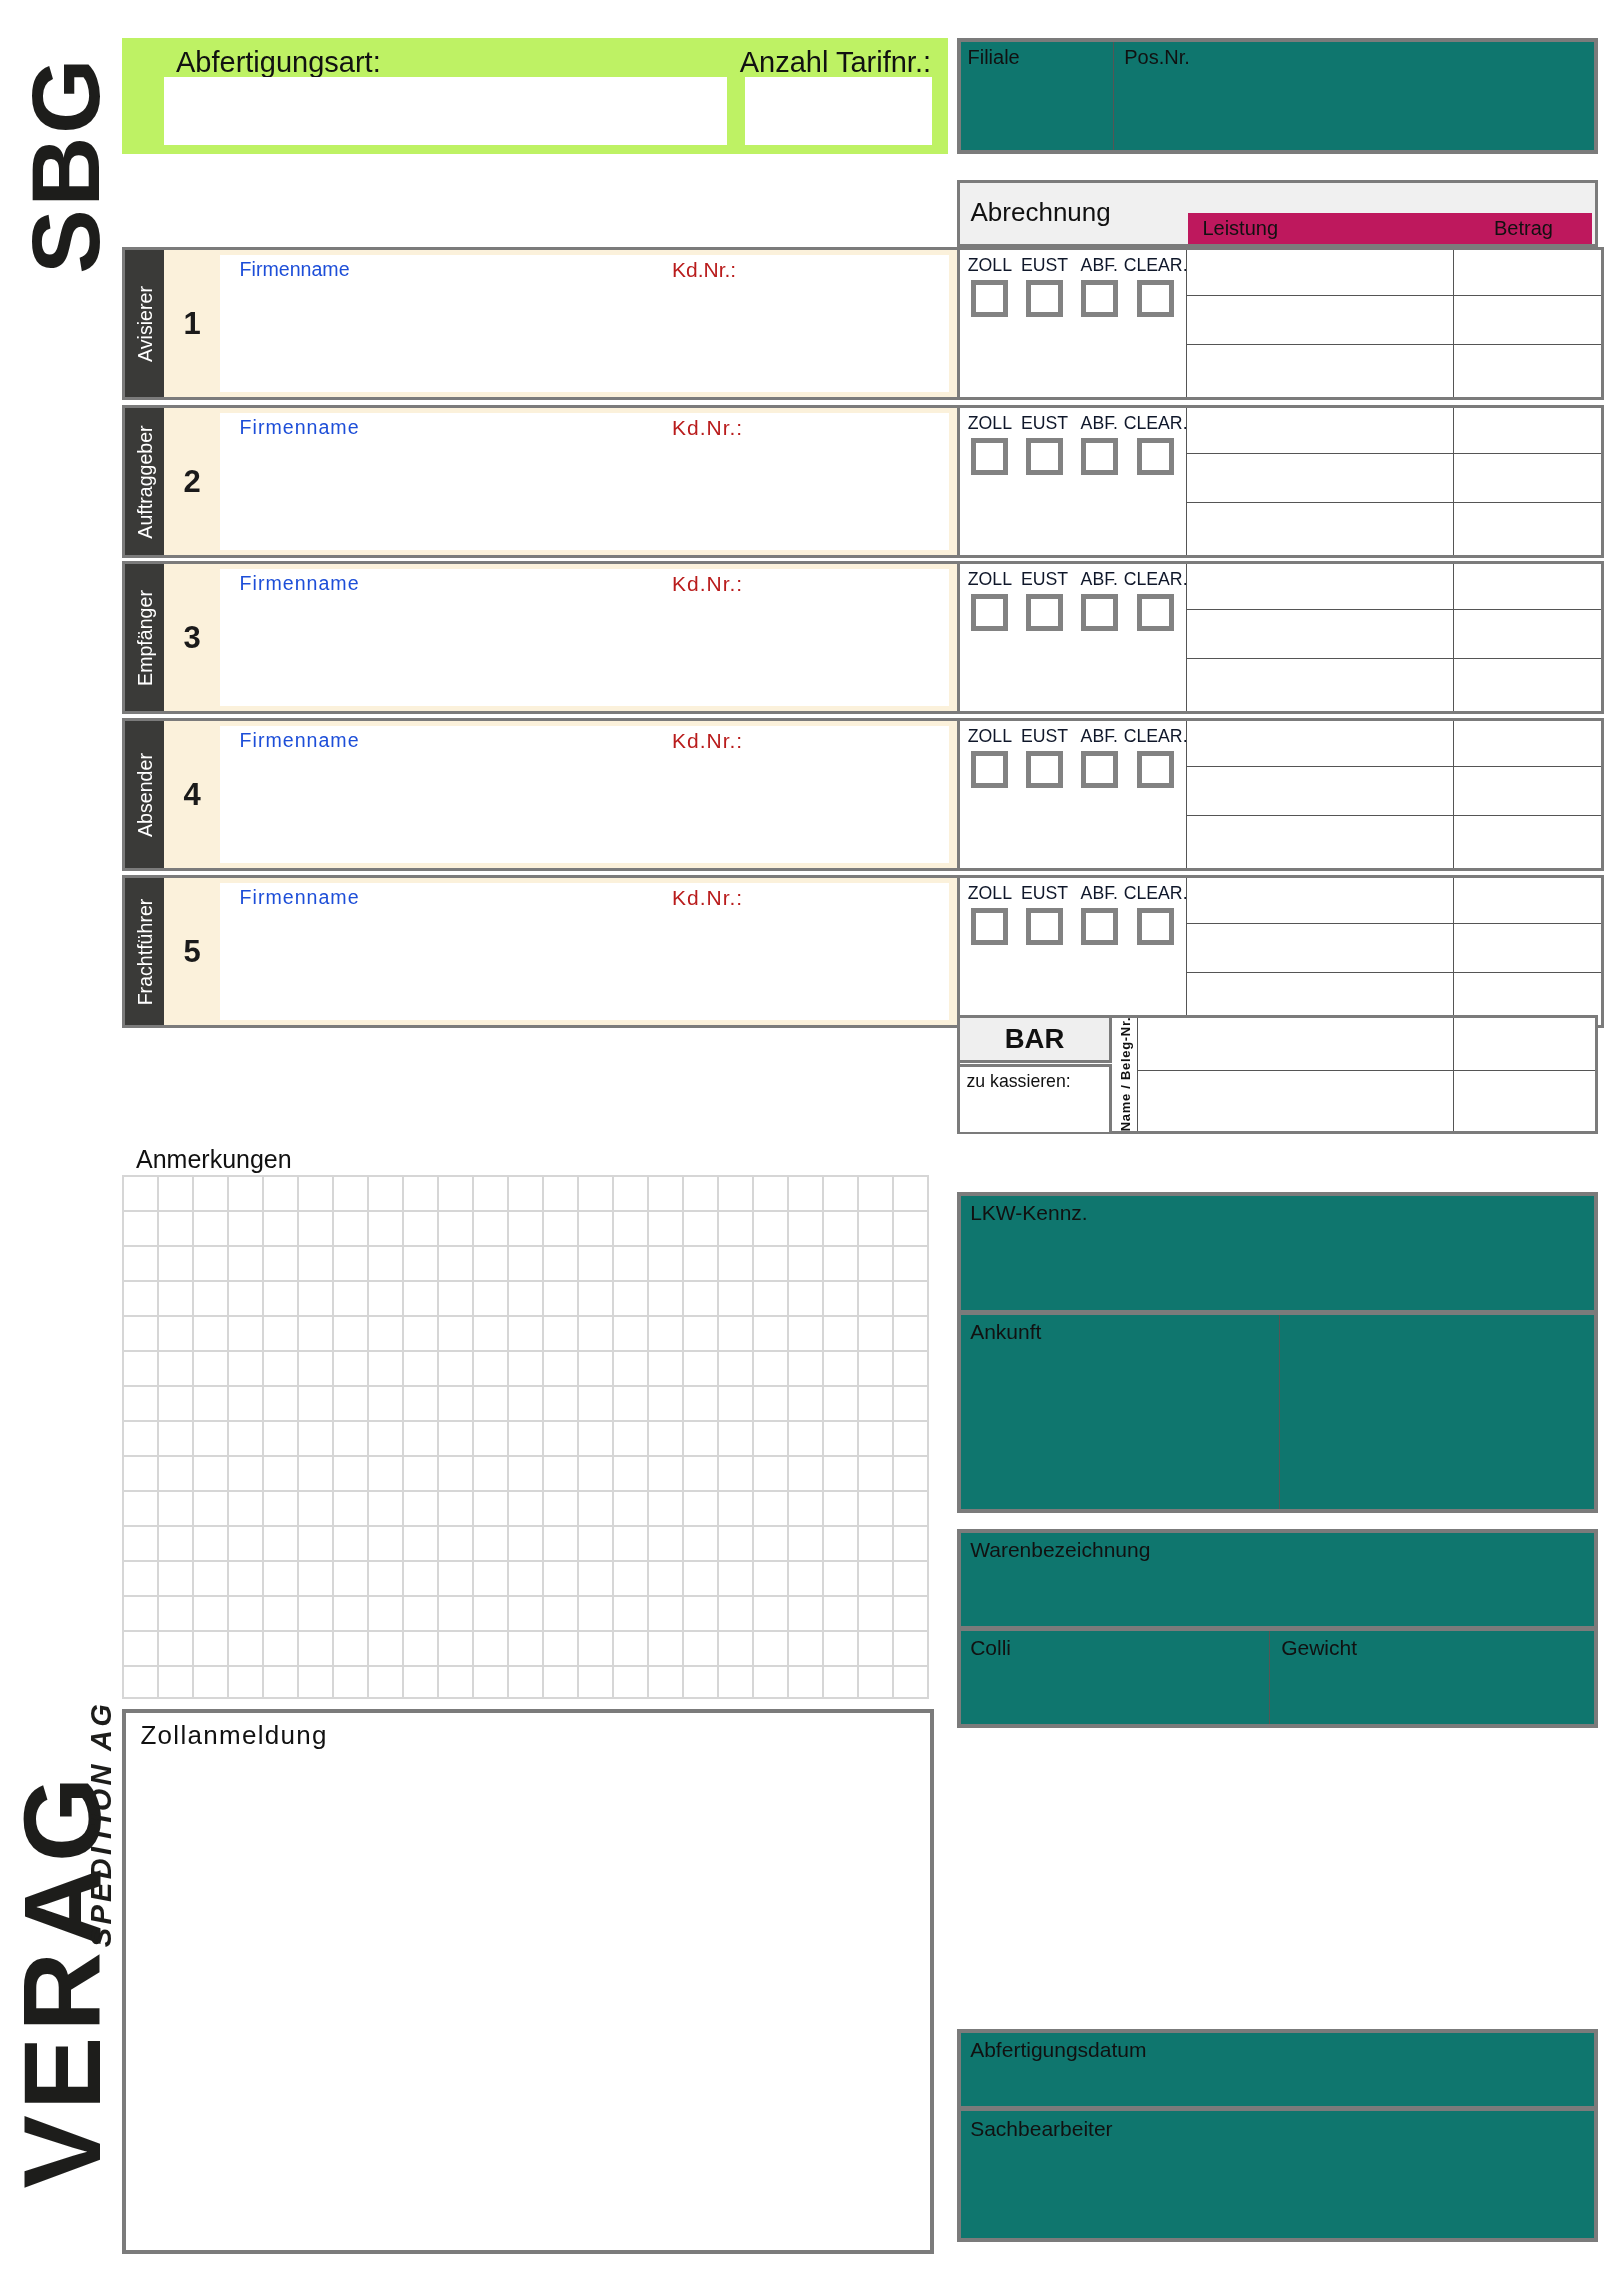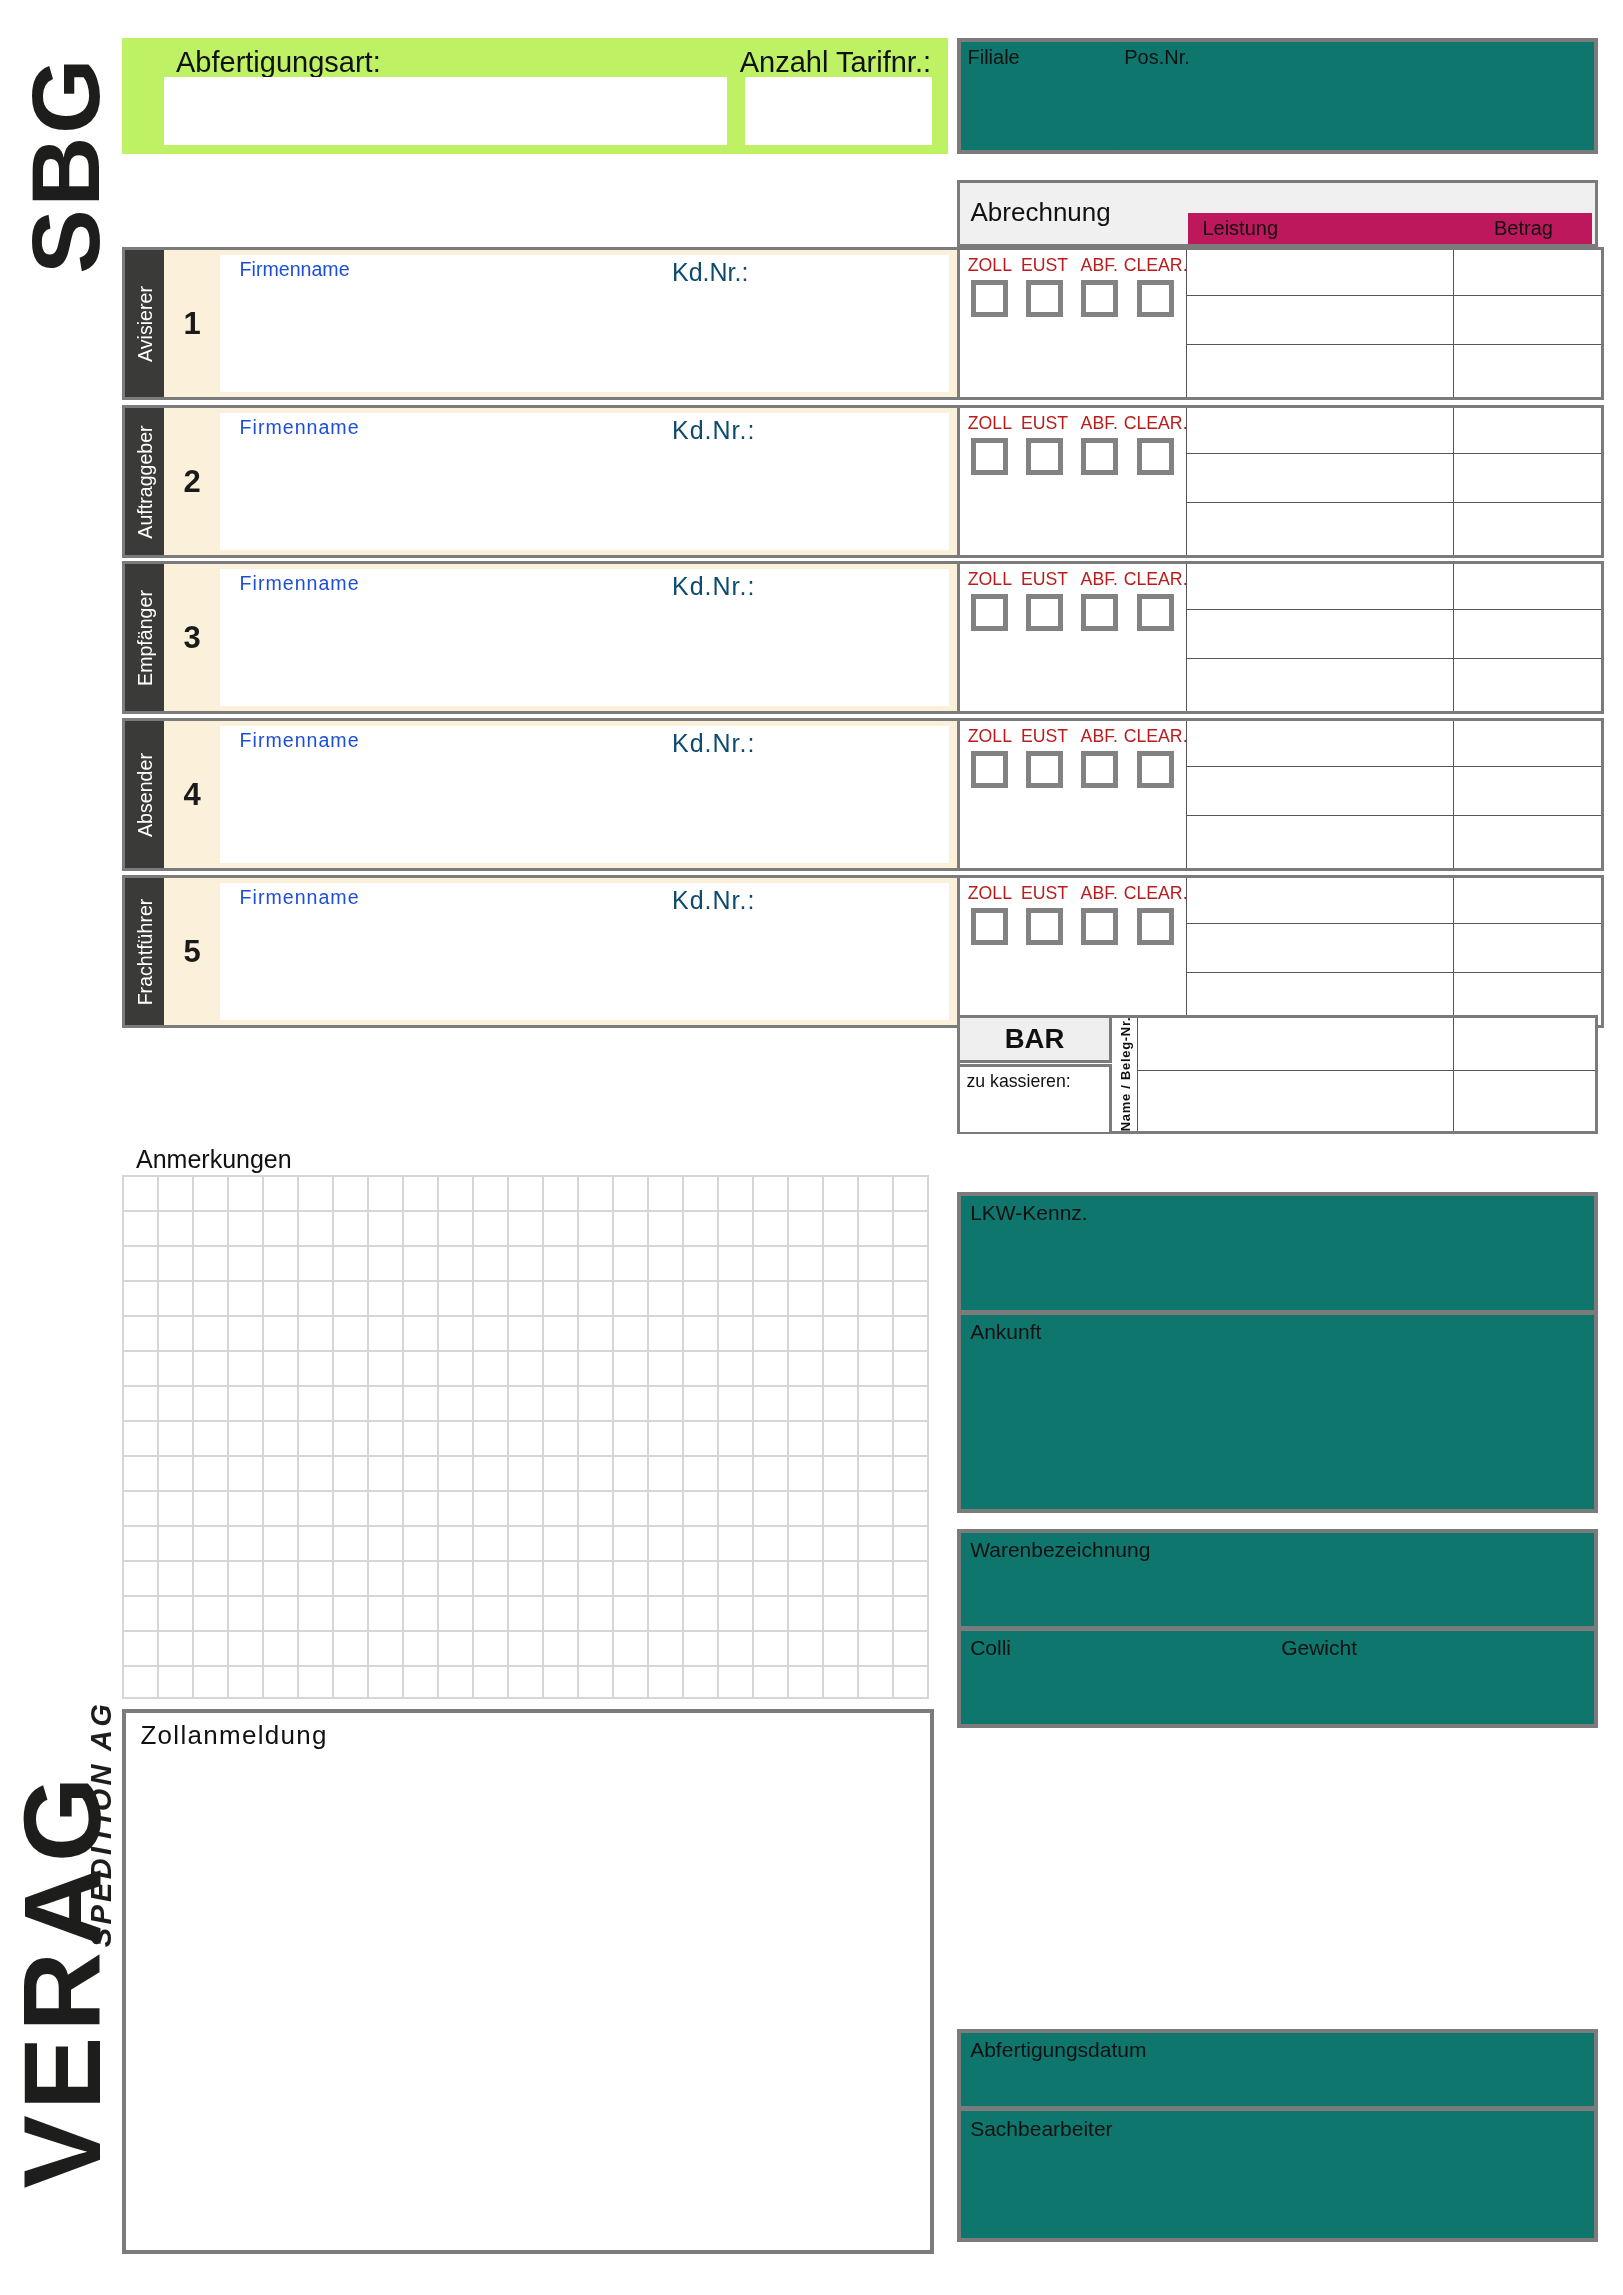--- a/index.html
+++ b/index.html
@@ -35,32 +35,32 @@
   .hcell{position:absolute;bottom:0;height:31px;background:#be185d;font-size:20px;color:#111;display:flex;align-items:center;}
 
   
   .prow{position:absolute;left:122px;width:832px;height:147px;border:3.9px solid #7b7b7b;background:#fbf1db;display:flex;}
   .rolestrip{width:39px;background:#3a3a38;position:relative;flex:none;}
   .rolestrip .vtext{color:#fff;font-size:19.6px;}
   .numcol{width:56px;flex:none;display:flex;align-items:center;justify-content:center;
           font-size:31px;font-weight:bold;color:#1a1a1a;}
   .pcontent{flex:1;background:#ffffff;margin:4.6px 7.9px 4.6px 0;position:relative;}
   .flab{position:absolute;left:19.6px;top:3.9px;font-size:19.6px;color:#1d4ed8;}
-  .klab{position:absolute;left:452px;top:3.9px;font-size:25px;color:#0c4a6e;text-align:right;}
+  .klab{position:absolute;left:452px;top:3.9px;font-size:21px;color:#b91c1c;text-align:right;}
   .wide{letter-spacing:1px;}
 
   
   .sec{position:absolute;left:957px;width:641px;height:147px;border:3.9px solid #7b7b7b;background:#fff;}
   .sec .vline1{left:226px;top:0;bottom:0;}
   .sec .vline2{left:493px;top:0;bottom:0;}
   .sec .hline1{top:45px;left:226px;right:0;}
   .sec .hline2{top:94px;left:226px;right:0;}
   .cbrow{position:absolute;left:2.6px;top:5.2px;width:222px;display:flex;}
   .cbcol{width:58px;display:flex;flex-direction:column;align-items:center;}
-  .cblab{font-size:17.7px;color:#b91c1c;}
+  .cblab{font-size:17.7px;color:#0f172a;}
   .cbbox{width:27px;height:27px;border:5.2px solid #828282;background:#fff;margin-top:3.9px;}
 
   
   .barbox{left:957px;top:1015px;width:641px;height:119px;border:3.9px solid #7b7b7b;background:#fff;}
   .barhead{position:absolute;left:0;top:0;width:149px;height:42px;background:#efefef;
            border-right:3.9px solid #7b7b7b;border-bottom:3.9px solid #7b7b7b;
            display:flex;align-items:center;justify-content:center;font-size:27.5px;font-weight:bold;color:#111;}
   .zubox{position:absolute;left:0;top:46px;width:149px;height:65px;border-top:3.9px solid #7b7b7b;border-right:3.9px solid #7b7b7b;background:#fff;}
   .zubox span{position:absolute;left:6.5px;top:3.9px;font-size:17.7px;color:#111;}
   .namestrip{position:absolute;left:153px;top:0;width:23.6px;height:111px;}

